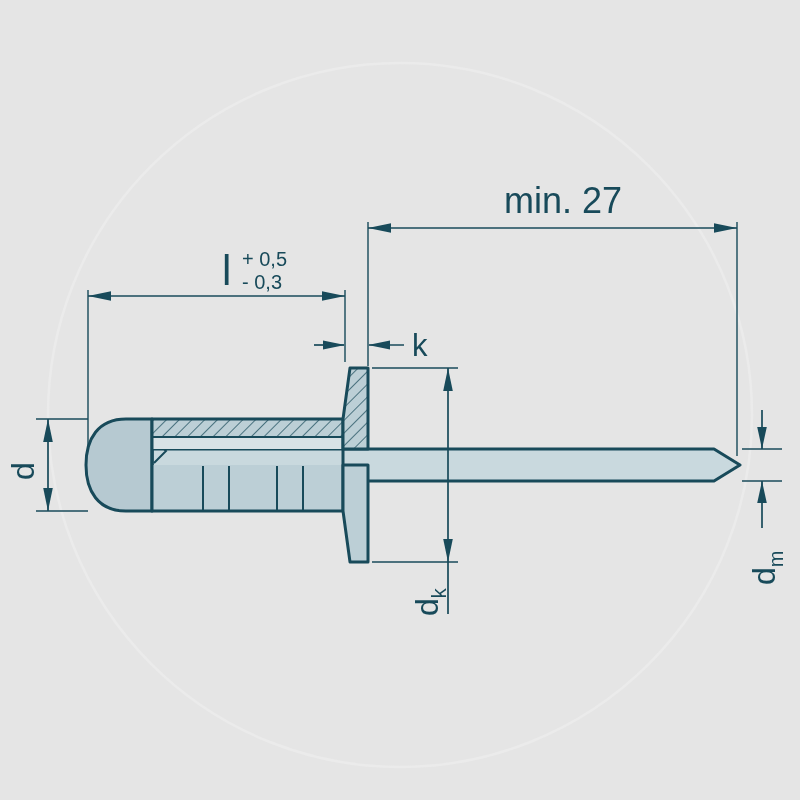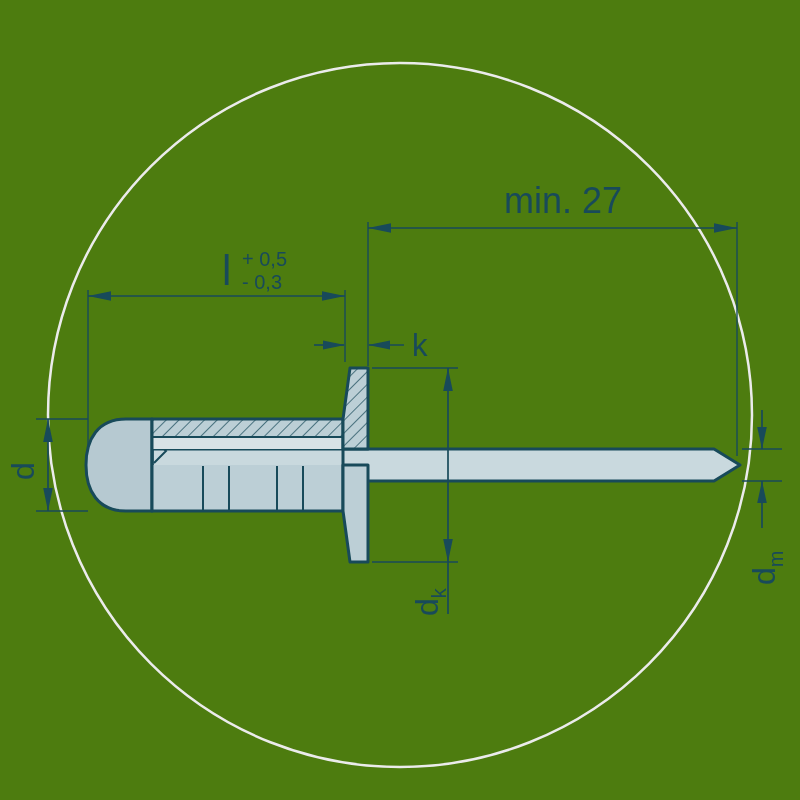--- a/index.html
+++ b/index.html
@@ -1,16 +1,16 @@
 <!DOCTYPE html>
 <html style="--line: #184a5a; --fill-body: #bccfd6; --fill-mandrel: #c9d9de; --fill-ball: #b6c9d1; --fill-gap: #d8e2e6; --watermark: #ebebeb;"><head>
 <meta charset="utf-8">
 <style>
   html,body{margin:0;padding:0;background:#ffffff;}
-  #stage{position:relative;width:800px;height:800px;background:#4d7c0f;overflow:hidden;
+  #stage{position:relative;width:800px;height:800px;background:#e5e5e5;overflow:hidden;
          font-family:"Liberation Sans", sans-serif;}
   svg{display:block;}
   .part{stroke:var(--line);stroke-width:3;stroke-linejoin:round;stroke-linecap:round;}
   .thin{stroke:var(--line);stroke-width:2;}
   .fill-body{fill:var(--fill-body);}
   .fill-mandrel{fill:var(--fill-mandrel);}
   .fill-ball{fill:var(--fill-ball);}
   .fill-gap{fill:var(--fill-gap);stroke:none;}
   .fill-hatch{fill:url(#hatch);}
   .nofill{fill:none;}

